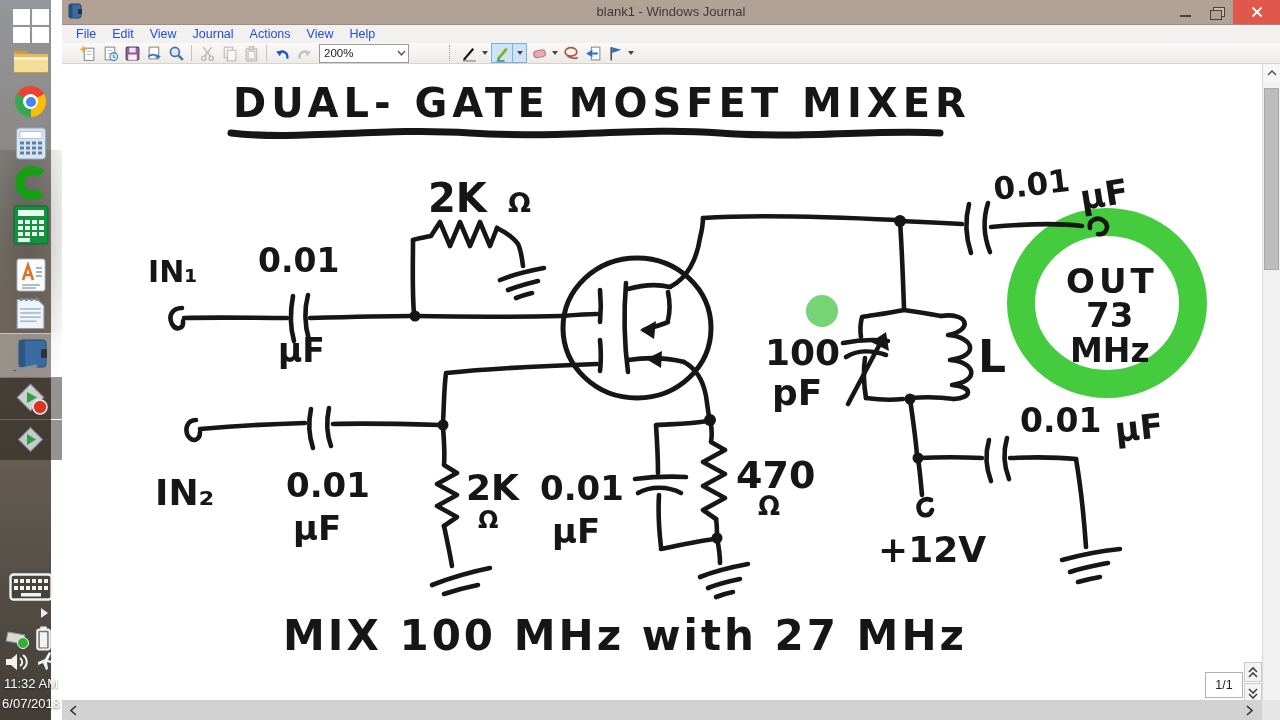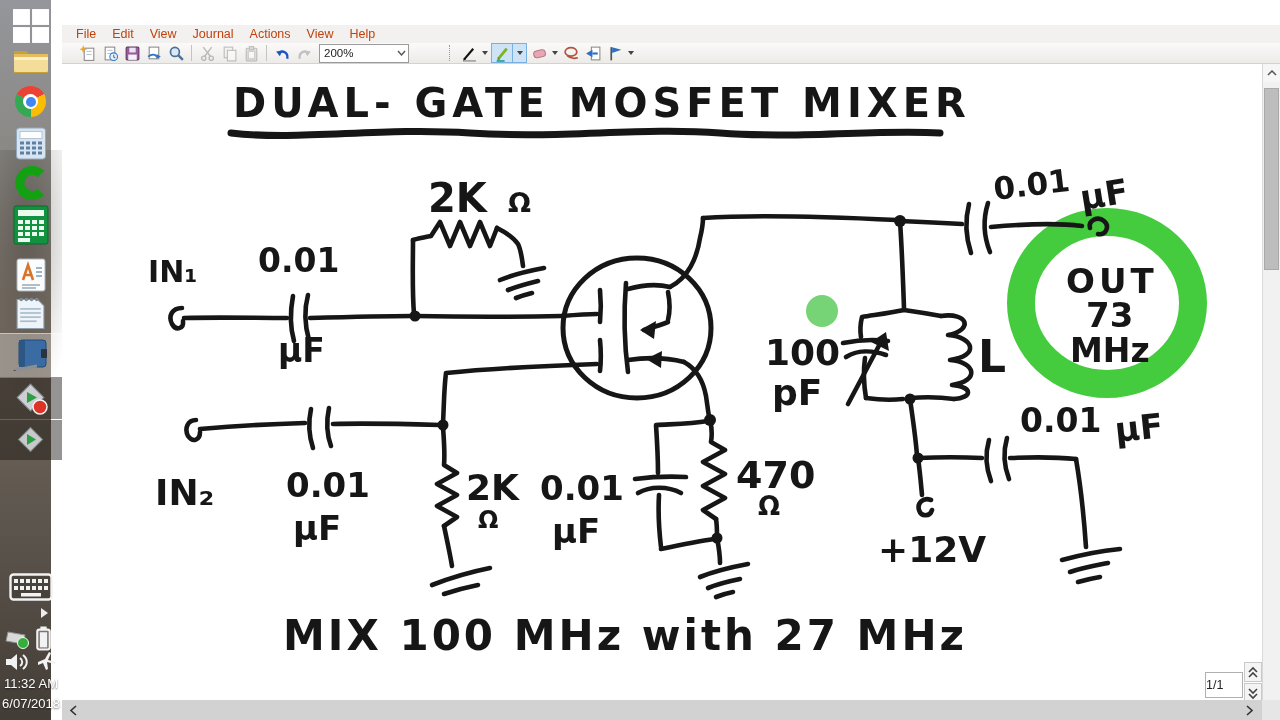--- a/index.html
+++ b/index.html
@@ -23,21 +23,21 @@
   .tb-appicon{position:absolute;left:5px;top:3px;}
   .tb-title{position:absolute;left:50%;top:4px;transform:translateX(-50%);font-size:13px;color:#3e3a36;}
   .tb-controls{position:absolute;right:0;top:0;height:24px;display:flex;}
   .ctl{width:32px;height:24px;display:flex;align-items:center;justify-content:center;}
   .ctl-close{width:47px;background:#e0584b;}
   .min-glyph{width:11px;border-bottom:2px solid #4a413a;margin-top:8px;}
   .max-glyph{position:relative;width:10px;height:8px;border:1.5px solid #4a413a;background:#cabcae;margin-left:3px;}
   .max-glyph:before{content:"";position:absolute;left:-4px;top:2px;width:10px;height:8px;border:1.5px solid #4a413a;background:#b1a295;}
   
   .menubar{position:absolute;left:0;top:25px;width:1218px;height:18px;background:#f3f1ef;display:flex;align-items:center;padding-left:6px;box-sizing:border-box;}
-  .menu-item{font-size:12.5px;color:#c2410c;padding:0 8px;}
+  .menu-item{font-size:12.5px;color:#1d4ed8;padding:0 8px;}
   
   .toolbar{position:absolute;left:0;top:43px;width:1218px;height:21px;background:linear-gradient(#fbfaf9,#ecebe8);border-bottom:1px solid #d6d3cf;display:flex;align-items:center;padding-left:15px;box-sizing:border-box;}
   .ti{width:20px;height:18px;display:flex;align-items:center;justify-content:center;margin:0 1px;}
   .ti.disabled{opacity:.45;filter:grayscale(1);}
   .tsep{width:1px;height:16px;background:#c6c3bf;margin:0 4px;}
   .thandle{width:3px;height:16px;border-left:1px dotted #9a9a9a;margin:0 5px 0 40px;}
   .zoom-combo{display:flex;align-items:center;width:88px;height:17px;background:#fff;border:1px solid #9a9a9a;margin-left:4px;}
   .zoom-combo .zv{flex:1;font-size:11.5px;color:#222;padding-left:4px;}
   .zoom-combo .zarr{width:14px;display:flex;align-items:center;justify-content:center;}
   .dd{width:0;height:0;border-left:3.5px solid transparent;border-right:3.5px solid transparent;border-top:4px solid #444;margin:0 2px;}
@@ -49,21 +49,21 @@
   .ink-s{fill:none;stroke:#161616;stroke-width:4.6;stroke-linecap:round;stroke-linejoin:round;}
   .ink-f{fill:#161616;stroke:none;}
   .hw{font-family:"DejaVu Sans",sans-serif;font-weight:bold;fill:#161616;}
   
   .vscroll{position:absolute;left:1200px;top:64px;width:18px;height:636px;background:#f1f1f1;border-left:1px solid #d9d9d9;box-sizing:border-box;}
   .vs-btn{position:absolute;left:0;top:0;width:18px;height:18px;background:#f6f6f6;display:flex;align-items:center;justify-content:center;}
   .vs-thumb{position:absolute;left:1px;top:24px;width:15px;height:182px;background:#bdbdbd;border:1px solid #a9a9a9;box-sizing:border-box;}
   .hscroll{position:absolute;left:0;top:700px;width:1200px;height:20px;background:#d2d2d2;}
   .hs-btn{position:absolute;top:0;width:18px;height:20px;display:flex;align-items:center;justify-content:center;}
   .corner{position:absolute;left:1200px;top:700px;width:18px;height:20px;background:#e6e6e6;}
-  .pager-box{position:absolute;left:1143px;top:672px;width:38px;height:26px;background:#fff;border:1px solid #b0b0b0;box-sizing:border-box;display:flex;align-items:center;font-size:12.5px;color:#222;}
+  .pager-box{position:absolute;left:1143px;top:672px;width:38px;height:26px;background:#fff;border:1px solid #b0b0b0;box-sizing:border-box;display:flex;align-items:center;justify-content:center;font-size:12.5px;color:#222;}
   .pg-btn{position:absolute;left:1182px;width:18px;height:20px;background:#f4f4f4;border:1px solid #c9c9c9;box-sizing:border-box;display:flex;align-items:center;justify-content:center;}
 </style>
 </head>
 <body>
 
 <div class="screen">
 
   <div class="taskbar">
     <div class="blob"></div>
 
@@ -252,20 +252,43 @@
         <polygon points="3,12 10,9 14,2 16,3 13,10 21,12 20,14 12,12 13,19 11,20 8,13 3,15" fill="#f2f2f2"></polygon>
       </svg>
     </div>
 
     <div class="tb-clock" style="top:676px;">11:32 AM</div>
     <div class="tb-clock" style="top:696px;">6/07/2018</div>
   </div>
 
   <div class="window">
 
+    <div class="titlebar">
+      <span class="tb-appicon">
+        <svg width="16" height="17" viewBox="0 0 16 17">
+          <rect x="2" y="1" width="12" height="14" rx="2" fill="#3a6ca3" stroke="#1f4a77"></rect>
+          <rect x="2" y="1" width="3.5" height="14" fill="#274f7d"></rect>
+          <rect x="11" y="6" width="4" height="5" fill="#28313c"></rect>
+        </svg>
+      </span>
+      <span class="tb-title">blank1 - Windows Journal</span>
+      <span class="tb-controls">
+        <span class="ctl">
+            <span class="min-glyph"></span>
+          </span>
+        <span class="ctl">
+            <span class="max-glyph"></span>
+          </span>
+        <span class="ctl ctl-close">
+          <svg width="12" height="12" viewBox="0 0 12 12">
+              <path d="M1.5,1.5 L10.5,10.5 M10.5,1.5 L1.5,10.5" stroke="#fff" stroke-width="1.8"></path>
+            </svg>
+        </span>
+      </span>
+    </div>
 
     <div class="menubar">
       <span class="menu-item">File</span>
       <span class="menu-item">Edit</span>
       <span class="menu-item">View</span>
       <span class="menu-item">Journal</span>
       <span class="menu-item">Actions</span>
       <span class="menu-item">View</span>
       <span class="menu-item">Help</span>
     </div>

